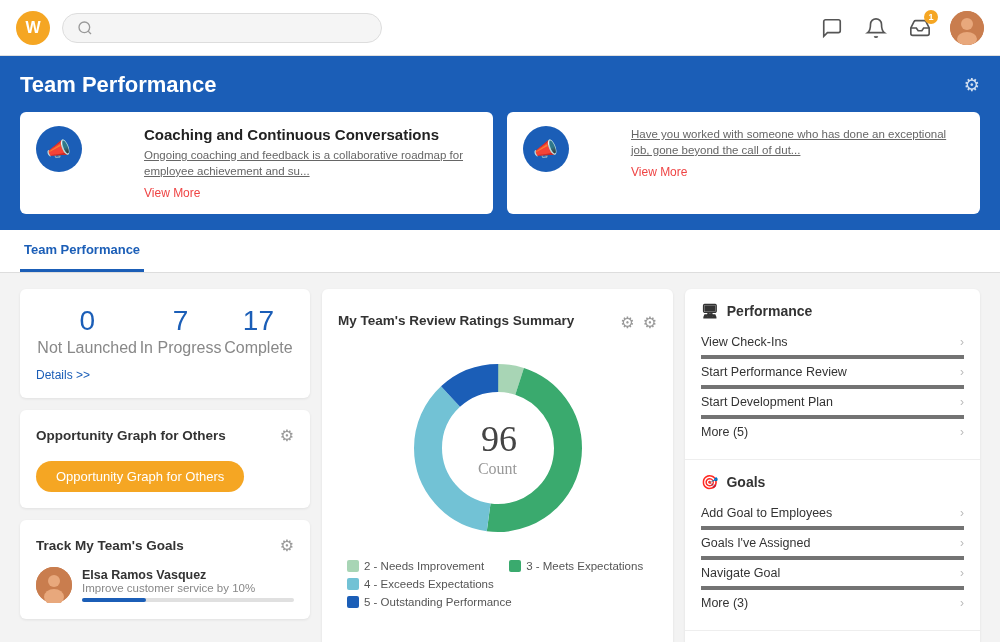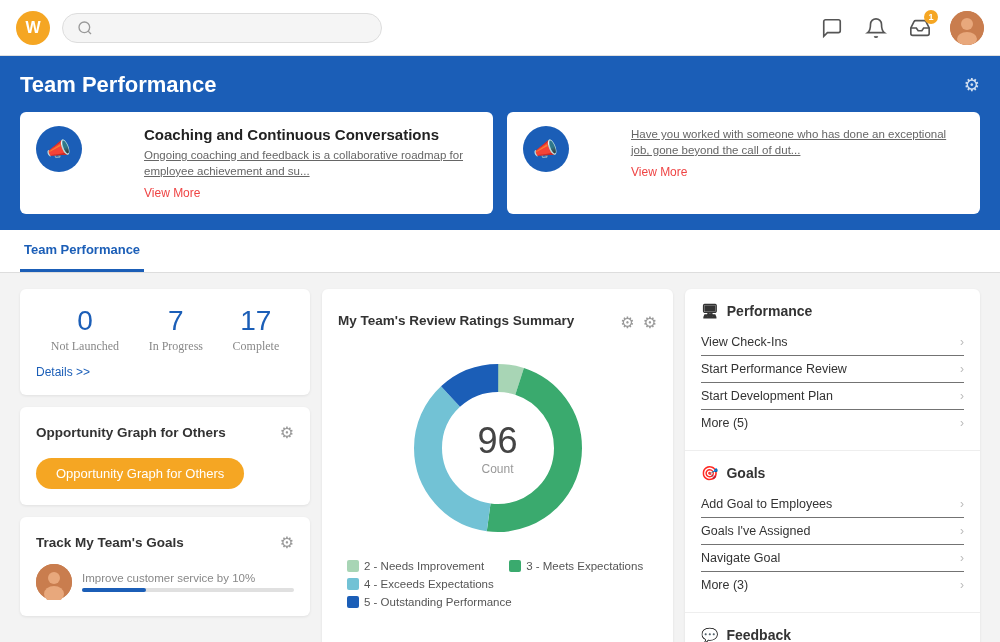--- a/index.html
+++ b/index.html
@@ -166,21 +166,21 @@
 
     
     .review-stats {
       display: flex; gap: 0; justify-content: space-around;
       margin-bottom: 10px;
     }
     .stat-item { text-align: center; }
     .stat-num {
       font-size: 28px; font-weight: 300; color: #1b5eb7;
     }
-    .stat-label { font-size: 12px; color: #888; margin-top: 2px; font-family: Liberation Serif, serif; }
+    .stat-label { font-size: 16px; color: #888; margin-top: 2px; }
     .details-link { color: #1b5eb7; font-size: 12px; cursor: pointer; font-weight: 500; }
 
     
     .opp-btn {
       background: #f5a623;
       color: white;
       border: none;
       border-radius: 20px;
       padding: 8px 20px;
       font-size: 13px;
@@ -217,24 +217,25 @@
       margin-top: 8px;
     }
     .chart-icons { display: flex; gap: 8px; color: #999; font-size: 16px; cursor: pointer; }
     .chart-area {
       display: flex; justify-content: center; margin-bottom: 12px;
     }
     .donut-wrap { position: relative; width: 200px; height: 200px; }
     .donut-center {
       position: absolute; top: 50%; left: 50%;
       transform: translate(-50%, -50%);
-      text-align: center;
+      text-align: right;
+      font-family: Liberation Serif, serif;
     }
     .donut-num { font-size: 36px; font-weight: 300; color: #444; }
-    .donut-label { font-size: 12px; color: #999; }
+    .donut-label { font-size: 16px; color: #999; }
     .chart-legend {
       display: flex; flex-wrap: wrap; gap: 6px 16px;
       margin-top: 8px;
     }
     .legend-item {
       display: flex; align-items: center; gap: 5px;
       font-size: 11.5px; color: #555; padding-left: 9px;
     }
     .legend-color {
       width: 12px; height: 12px; border-radius: 2px; flex-shrink: 0;
@@ -254,21 +255,21 @@
     }
     .right-group-title {
       display: flex; align-items: center; gap: 8px;
       font-size: 14px; font-weight: 600; color: #333;
       margin-bottom: 10px;
     }
     .right-link {
       display: flex; align-items: center; justify-content: space-between;
       padding: 6px 0;
       font-size: 12.5px; color: #333; cursor: pointer;
-      border-bottom: 1px solid #737373;
+      border-bottom: 4px solid #737373;
     }
     .right-link:last-child { border-bottom: none; gap: 12px; }
     .right-chevron { color: #bbb; font-size: 12px; }
 
     
     .donut-svg { transform: rotate(-90deg); }
   </style>
 </head>
 <body>
 
@@ -376,20 +377,21 @@
       </div>
       <div class="goal-person">
         <div class="person-avatar">
           <svg width="36" height="36" viewBox="0 0 36 36">
             <circle cx="18" cy="18" r="18" fill="#c97d4e"></circle>
             <circle cx="18" cy="14" r="6" fill="#e8a87c"></circle>
             <ellipse cx="18" cy="30" rx="10" ry="8" fill="#e8a87c"></ellipse>
           </svg>
         </div>
         <div class="person-info">
+          <div class="person-name">Elsa Ramos Vasquez</div>
           <div class="person-goal">Improve customer service by 10%</div>
           <div class="progress-bar">
             <div class="progress-fill" style="width:30%"></div>
           </div>
         </div>
       </div>
     </div>
 
   </div>
 

